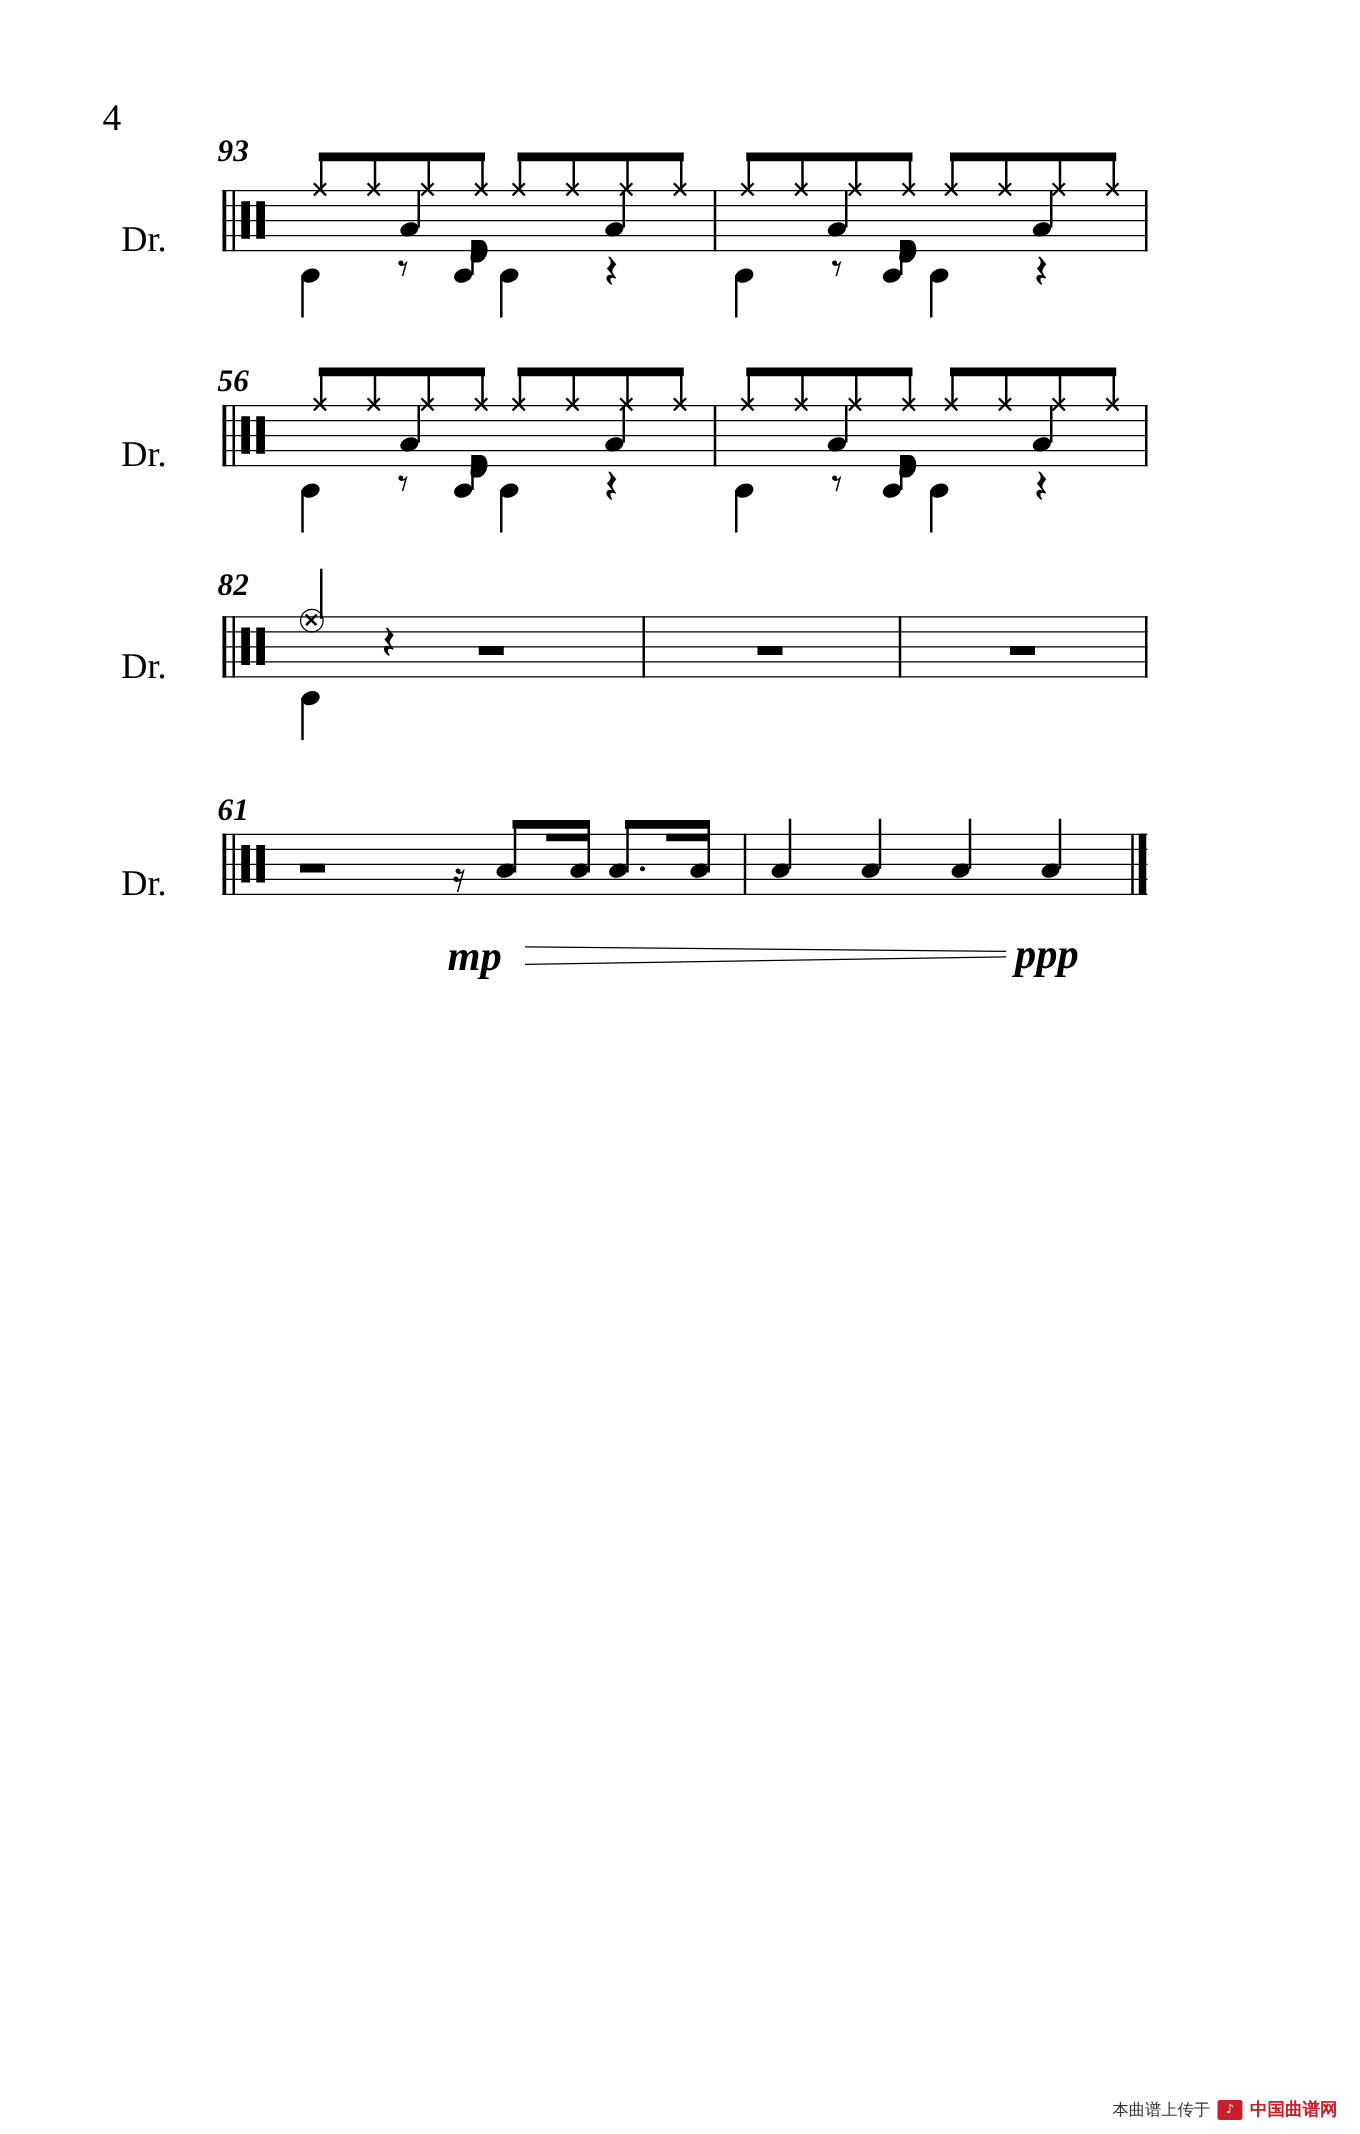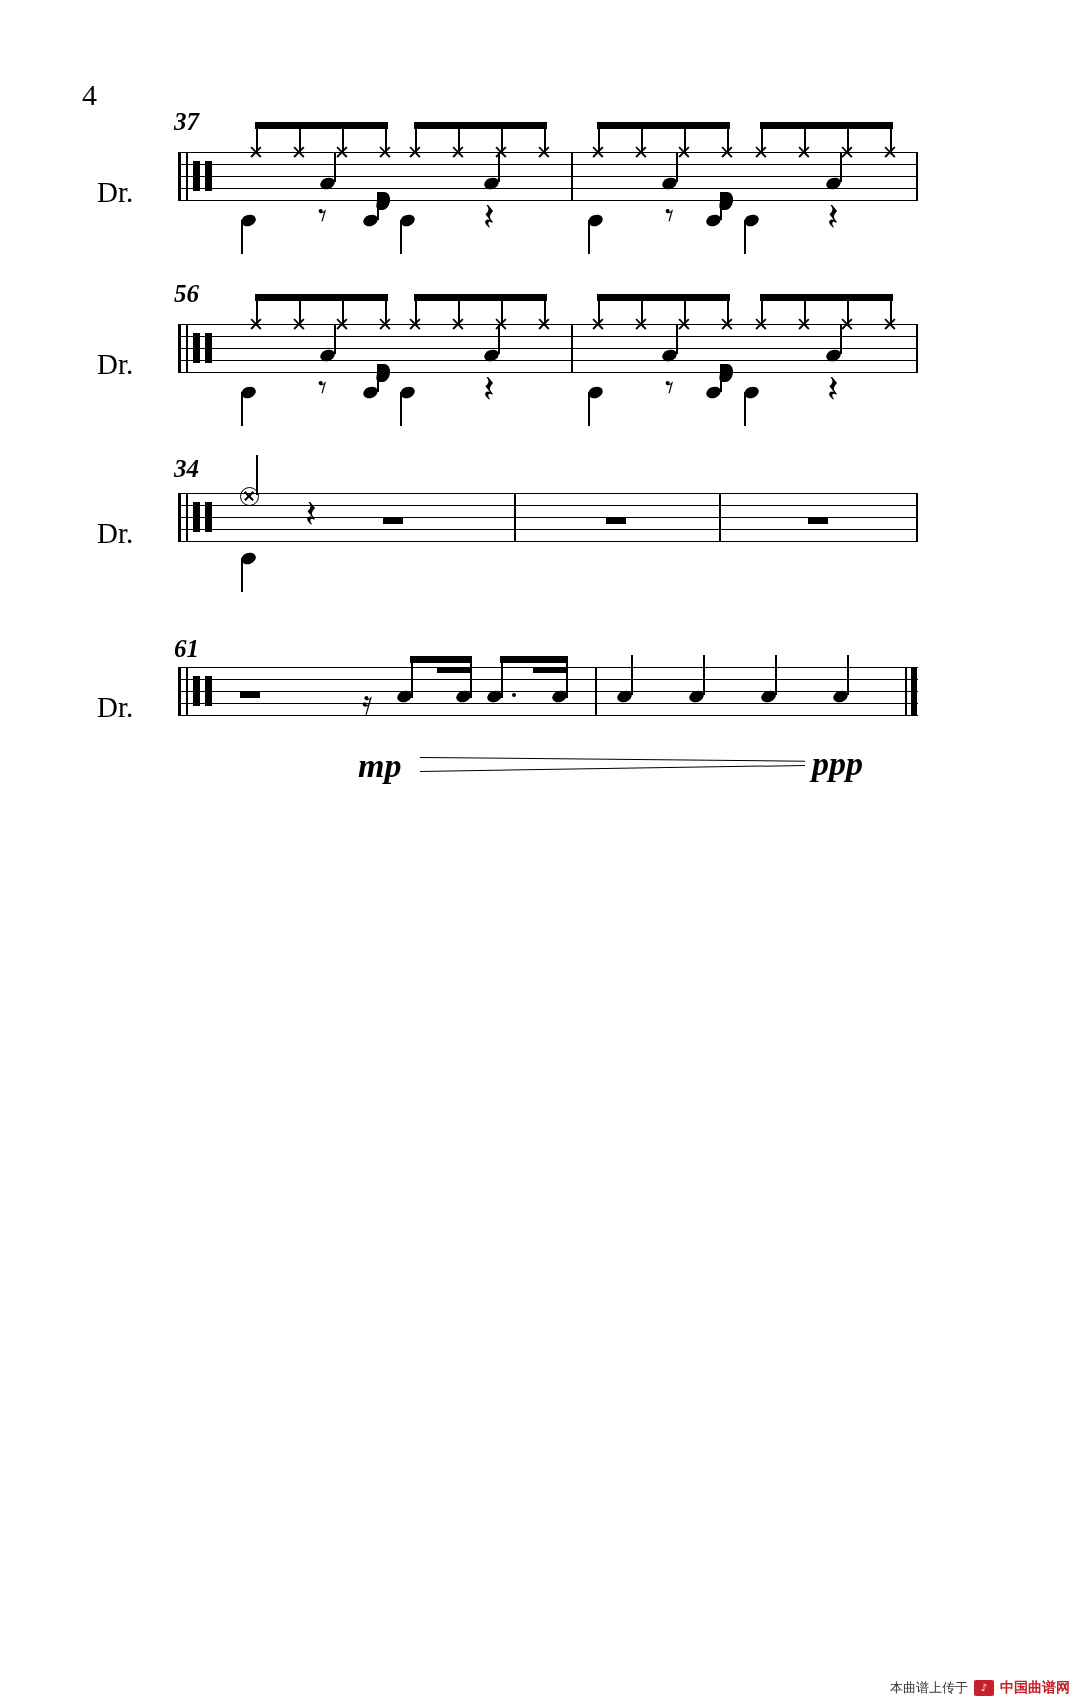--- a/index.html
+++ b/index.html
@@ -237,21 +237,21 @@
   }
 </style>
 </head>
 <body>
 
 <div class="page">
 
   <div class="page-number">4</div>
 
   <div class="system sys1">
-    <div class="measure-number" style="left:174px; top:8px;">37</div>
+    <div class="measure-number" style="left:174px; top:8px;">93</div>
     <div class="inst-label" style="left:97px; top:76px;">Dr.</div>
 
     <div class="staff" style="top:52px;">
       <div class="line l0"></div>
         <div class="line l1"></div>
         <div class="line l2"></div>
         <div class="line l3"></div>
         <div class="line l4"></div>
     </div>
 
@@ -327,21 +327,21 @@
     <div class="rest-8" style="left:665px; top:98px;">𝄾</div>
     <div class="notehead" style="left:706px; top:115px;"></div>
     <div class="stem" style="left:720px; top:92px; height:28px;"></div>
     <div class="flag" style="left:720px; top:92px;"></div>
     <div class="notehead" style="left:744px; top:115px;"></div>
     <div class="stem" style="left:744px; top:120px; height:34px;"></div>
     <div class="rest-q" style="left:827px; top:98px;">𝄽</div>
   </div>
 
   <div class="system sys2">
-    <div class="measure-number" style="left:174px; top:8px;font-style:italic;">56</div>
+    <div class="measure-number" style="left:174px; top:20px;font-style:italic;">56</div>
     <div class="inst-label" style="left:97px; top:76px;">Dr.</div>
 
     <div class="staff" style="top:52px;">
       <div class="line l0"></div>
         <div class="line l1"></div>
         <div class="line l2"></div>
         <div class="line l3"></div>
         <div class="line l4"></div>
     </div>
 
@@ -417,21 +417,21 @@
     <div class="rest-8" style="left:665px; top:98px;">𝄾</div>
     <div class="notehead" style="left:706px; top:115px;"></div>
     <div class="stem" style="left:720px; top:92px; height:28px;"></div>
     <div class="flag" style="left:720px; top:92px;"></div>
     <div class="notehead" style="left:744px; top:115px;"></div>
     <div class="stem" style="left:744px; top:120px; height:34px;"></div>
     <div class="rest-q" style="left:827px; top:98px;">𝄽</div>
   </div>
 
   <div class="system sys3">
-    <div class="measure-number" style="left:174px; top:12px;">34</div>
+    <div class="measure-number" style="left:174px; top:12px;">82</div>
     <div class="inst-label" style="left:97px; top:74px;">Dr.</div>
 
     <div class="staff" style="top:50px;">
       <div class="line l0"></div>
         <div class="line l1"></div>
         <div class="line l2"></div>
         <div class="line l3"></div>
         <div class="line l4"></div>
     </div>
 

